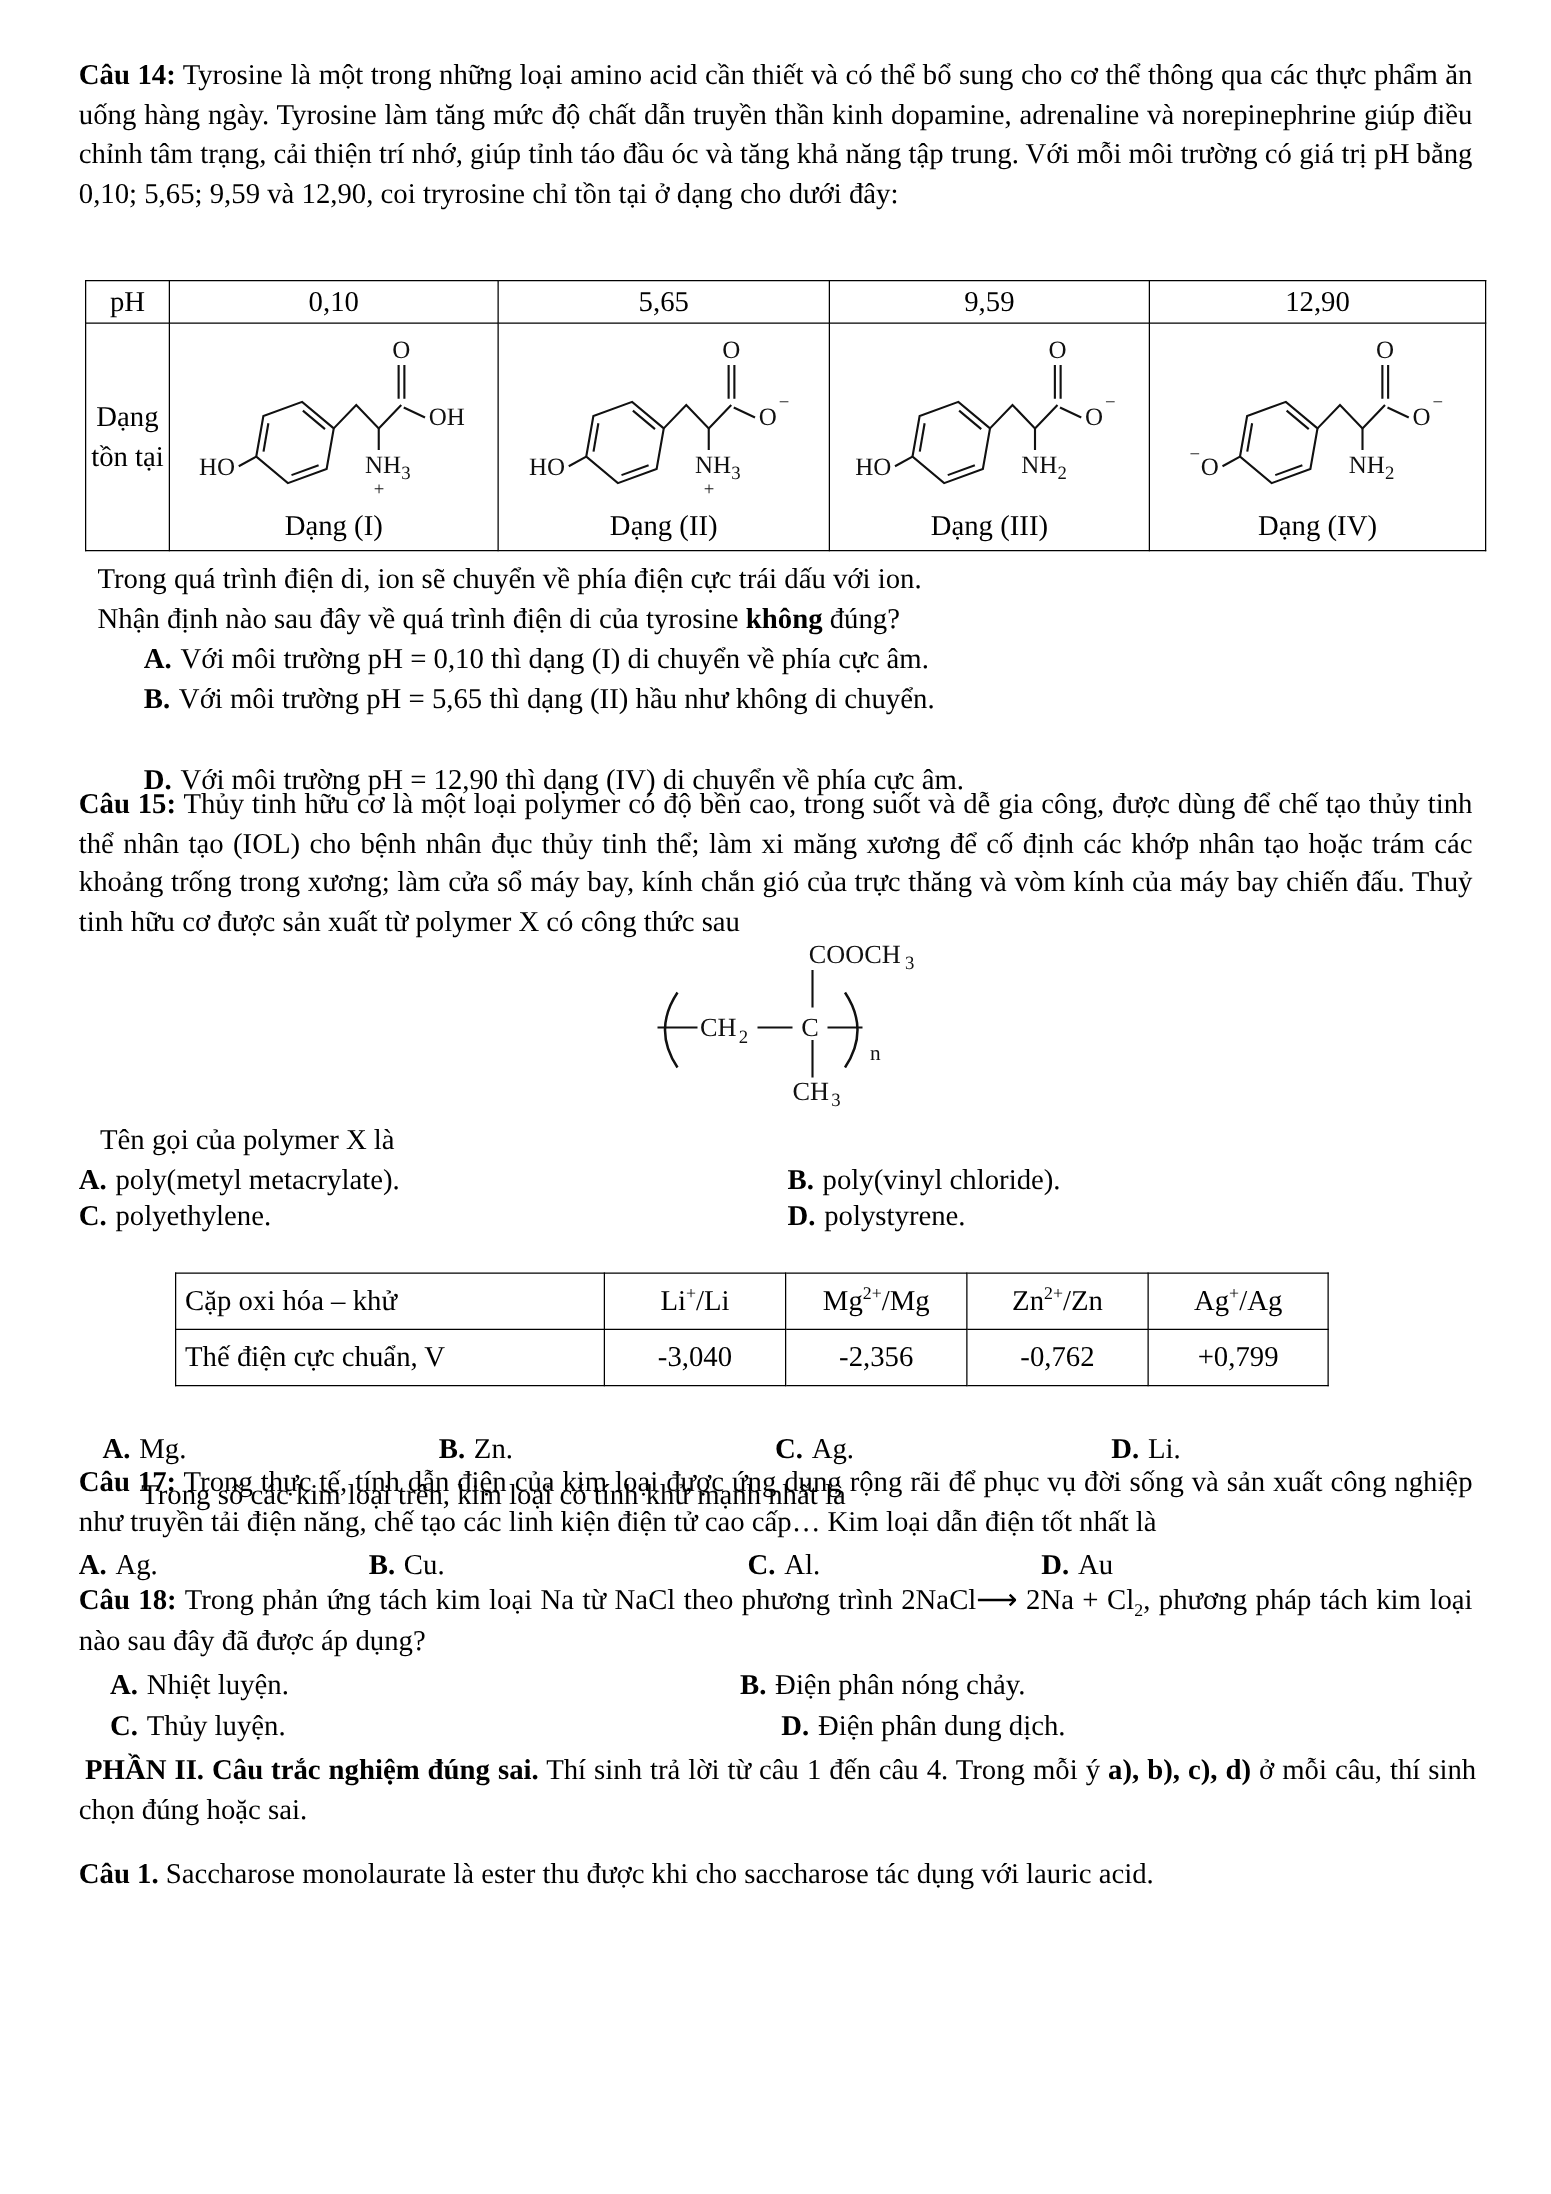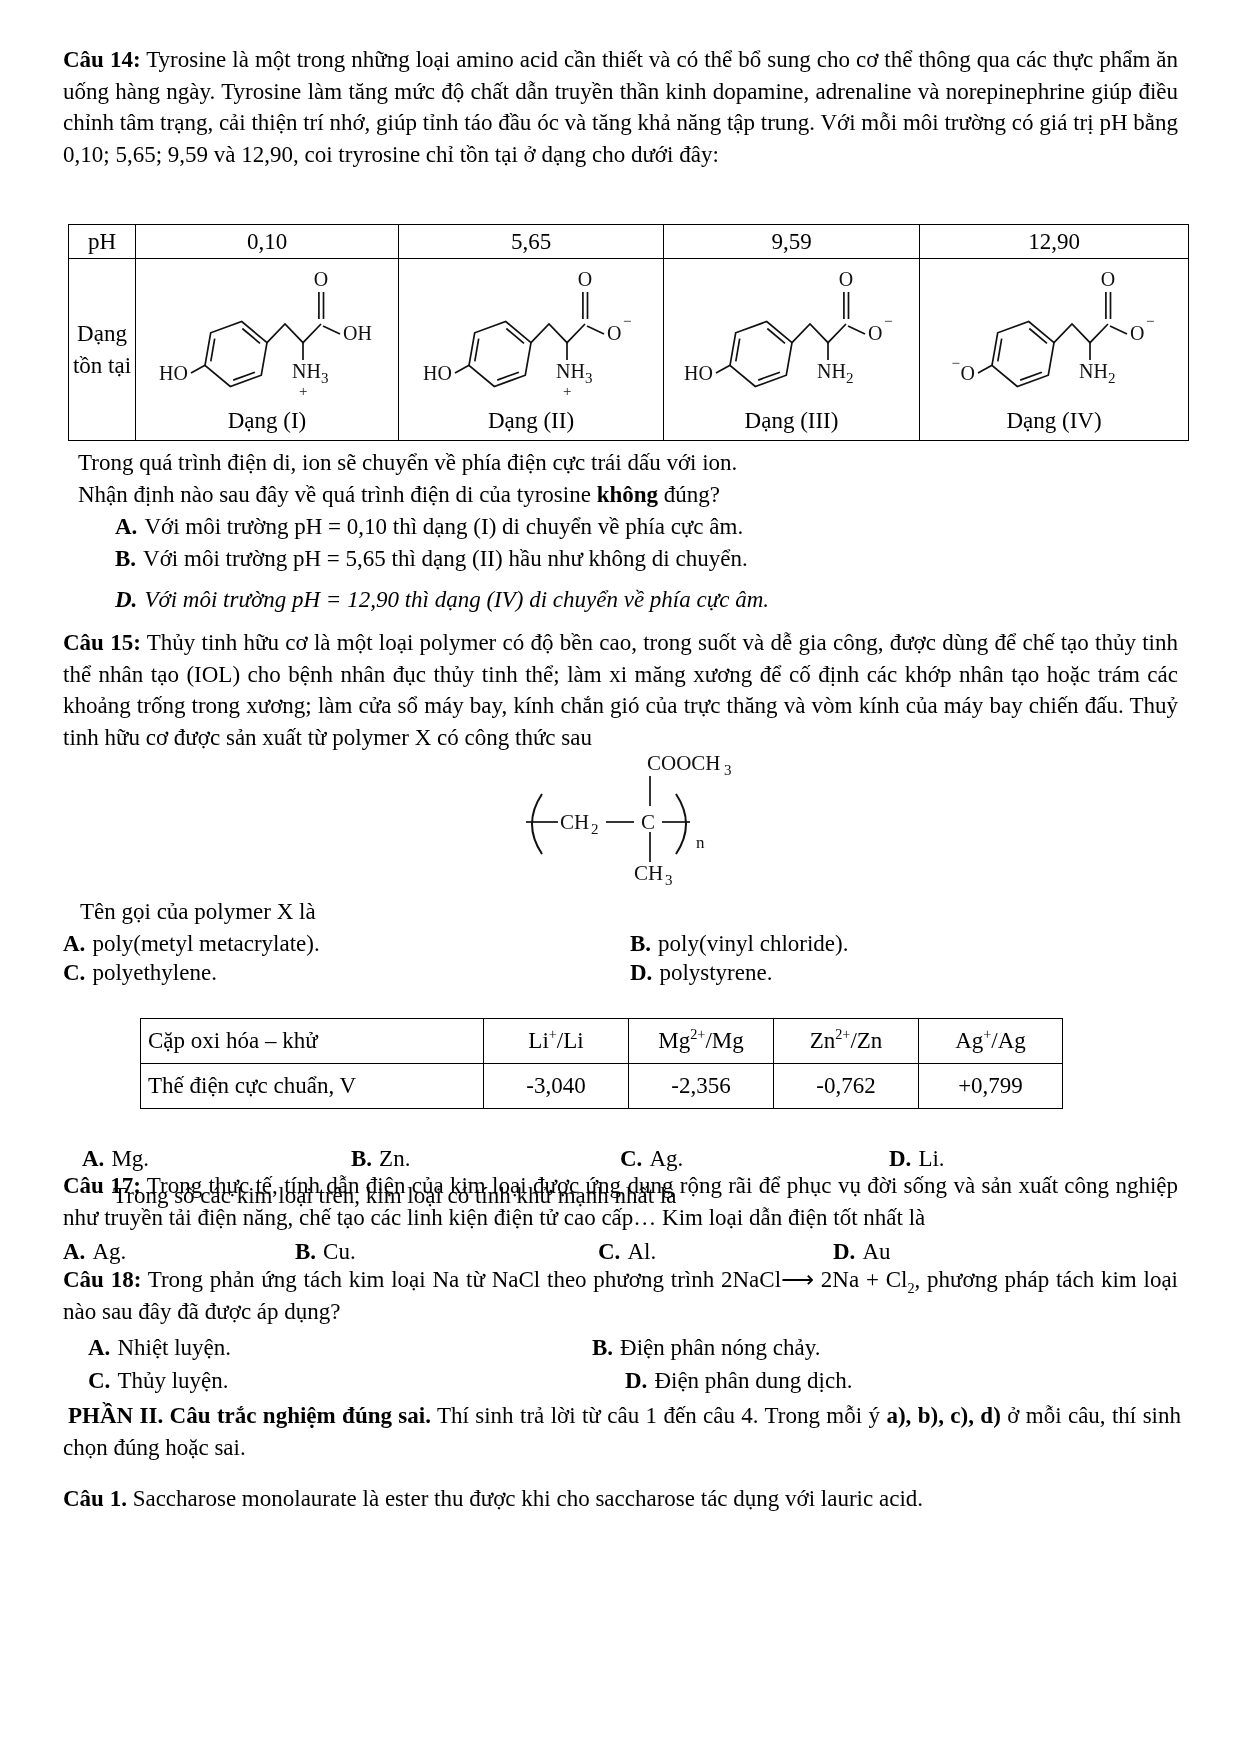--- a/index.html
+++ b/index.html
@@ -158,21 +158,21 @@
       </td>
     </tr>
   </tbody>
     </table>
 
   <div class="abs line" style="left:78px;top:447px;">Trong quá trình điện di, ion sẽ chuyển về phía điện cực trái dấu với ion.</div>
   <div class="abs line" style="left:78px;top:479px;"><span>Nhận định nào sau đây về quá trình điện di của tyrosine </span><span class="B">không</span><span> đúng?</span></div>
 
   <div class="abs line" style="left:115px;top:511px;"><span class="L">A.</span><span>Với môi trường pH = 0,10 thì dạng (I) di chuyển về phía cực âm.</span></div>
   <div class="abs line" style="left:115px;top:543px;"><span class="L">B.</span><span>Với môi trường pH = 5,65 thì dạng (II) hầu như không di chuyển.</span></div>
-  <div class="abs line" style="left:115px;top:584px;font-style:italic;"><span class="L">D.</span><span>Với môi trường pH = 12,90 thì dạng (IV) di chuyển về phía cực âm.</span></div>
+  <div class="abs line" style="left:115px;top:608px;"><span class="L">D.</span><span>Với môi trường pH = 12,90 thì dạng (IV) di chuyển về phía cực âm.</span></div>
 
   <div class="abs par" style="left:63px;top:627px;"><span class="B">Câu 15:</span> <span>Thủy tinh hữu cơ là một loại polymer có độ bền cao, trong suốt và dễ gia công, được dùng để chế tạo thủy tinh thể nhân tạo (IOL) cho bệnh nhân đục thủy tinh thể; làm xi măng xương để cố định các khớp nhân tạo hoặc trám các khoảng trống trong xương; làm cửa sổ máy bay, kính chắn gió của trực thăng và vòm kính của máy bay chiến đấu. Thuỷ tinh hữu cơ được sản xuất từ polymer X có công thức sau</span></div>
 
   <div class="abs" style="left:470px;top:748px;">
     <svg width="300" height="140" viewBox="0 0 300 140">
       <path class="paren" d="M72,46 Q52,76 72,106"></path>
       <path class="paren" d="M206,46 Q226,76 206,106"></path>
       <line class="bond" x1="56" y1="74" x2="88" y2="74"></line>
       <line class="bond" x1="136" y1="74" x2="164" y2="74"></line>
       <line class="bond" x1="192" y1="74" x2="220" y2="74"></line>

